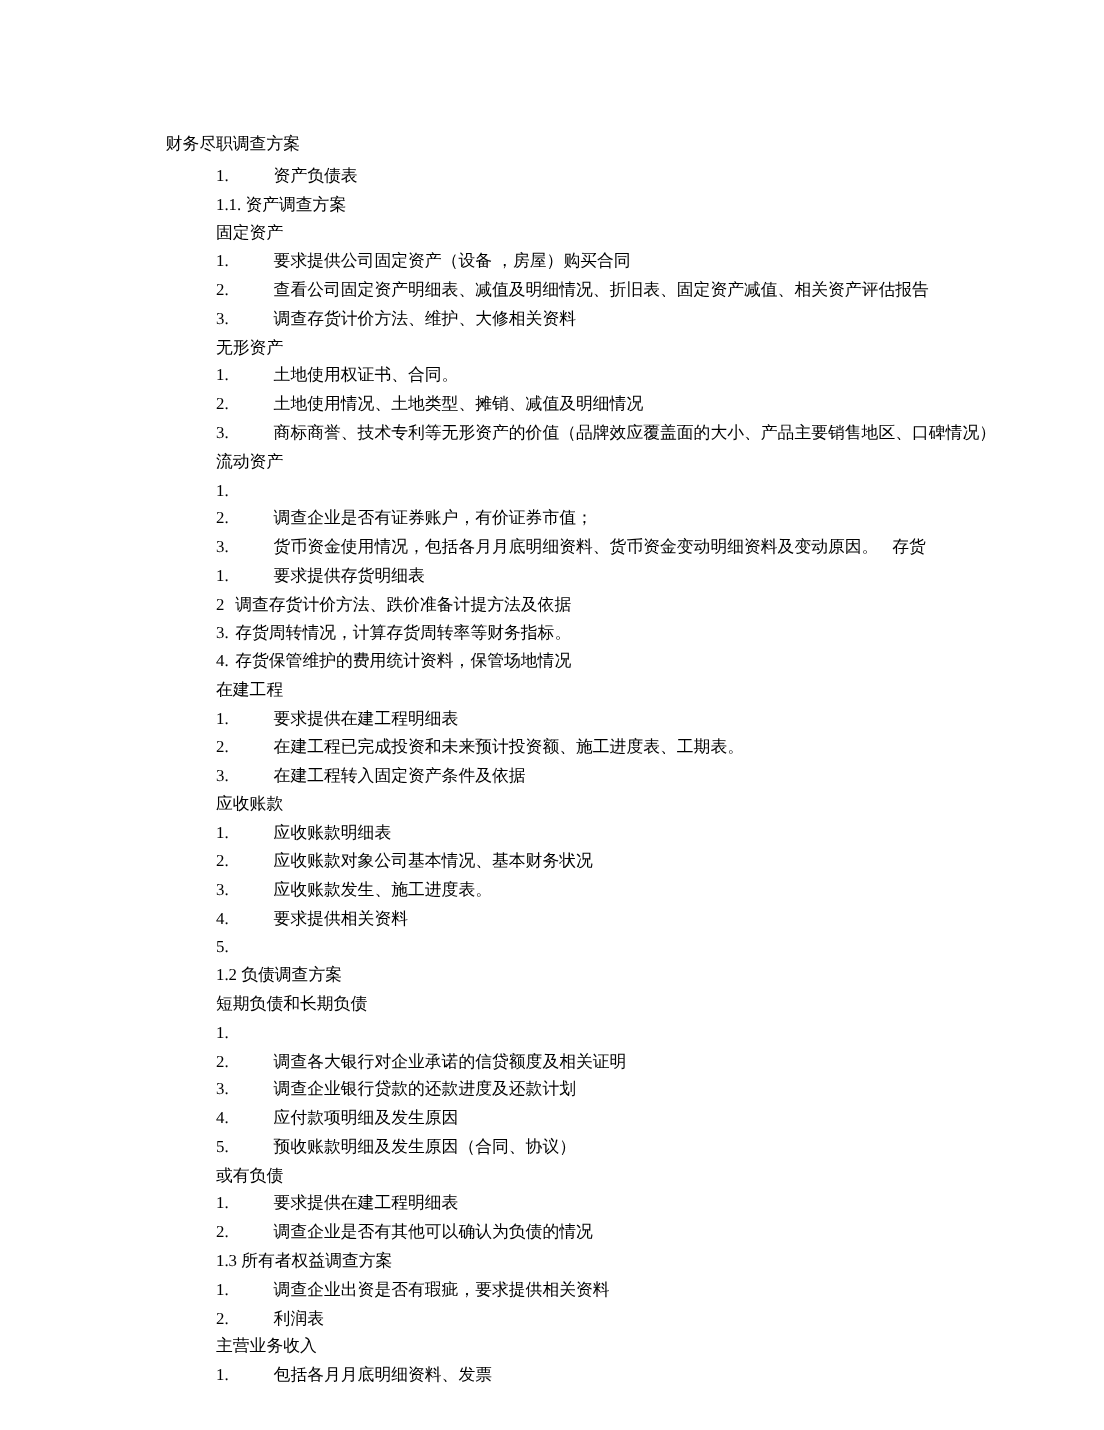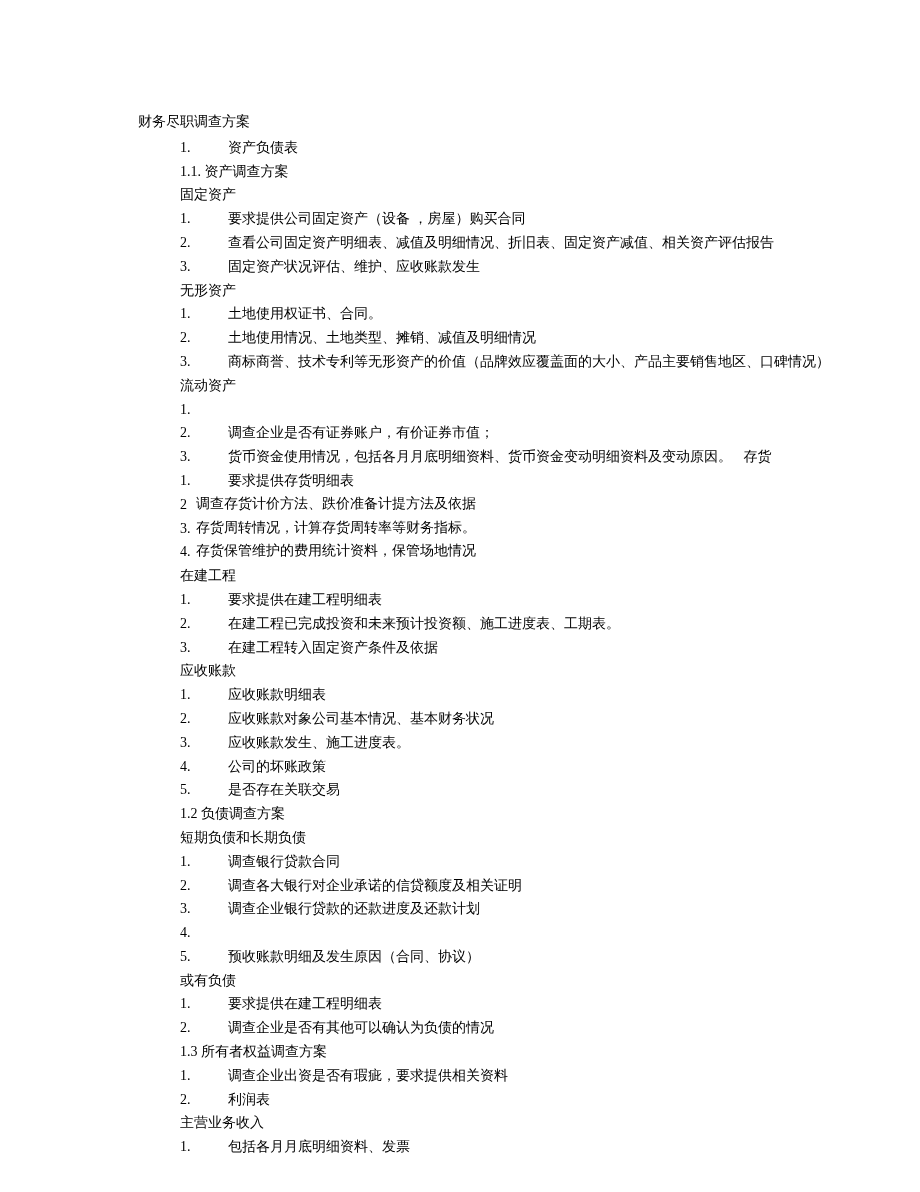--- a/index.html
+++ b/index.html
@@ -12,20 +12,21 @@
       height: 1192px;
       background: #ffffff;
       font-family: "SimSun", "宋体", serif;
       font-size: 14px;
       color: #000000;
       line-height: 1.7;
       padding: 110px 0 0 138px;
     }
     .doc-title {
       margin-bottom: 2px;
+      font-family: Liberation Mono, monospace;
     }
     .indent-1 {
       padding-left: 42px;
     }
     .numbered-item {
       display: flex;
       padding-left: 42px;
     }
     .numbered-item .num {
       min-width: 48px;
@@ -39,21 +40,20 @@
       display: flex;
       padding-left: 42px;
     }
     .numbered-item-tight .num {
       min-width: 16px;
       flex-shrink: 0;
     }
     .numbered-item-tight .content {
       flex: 1;
       padding-right: 92px;
-      font-family: Liberation Mono, monospace;
     }
     .inline-suffix {
       margin-left: 8px;
     }
   </style>
 </head>
 <body>
 
 <div class="doc-title">财务尽职调查方案</div>
 
@@ -68,21 +68,21 @@
 <div class="numbered-item">
   <span class="num">1.</span>
   <span class="content">要求提供公司固定资产（设备 ，房屋）购买合同</span>
 </div>
 <div class="numbered-item">
   <span class="num">2.</span>
   <span class="content">查看公司固定资产明细表、减值及明细情况、折旧表、固定资产减值、相关资产评估报告</span>
 </div>
 <div class="numbered-item">
   <span class="num">3.</span>
-  <span class="content">固定资产状况评估、维护、应收账款发生</span>
+  <span class="content">调查存货计价方法、维护、大修相关资料</span>
 </div>
 
 <div class="indent-1">无形资产</div>
 <div class="numbered-item">
   <span class="num">1.</span>
   <span class="content">土地使用权证书、合同。</span>
 </div>
 <div class="numbered-item">
   <span class="num">2.</span>
   <span class="content">土地使用情况、土地类型、摊销、减值及明细情况</span>
@@ -146,44 +146,43 @@
 <div class="numbered-item">
   <span class="num">2.</span>
   <span class="content">应收账款对象公司基本情况、基本财务状况</span>
 </div>
 <div class="numbered-item">
   <span class="num">3.</span>
   <span class="content">应收账款发生、施工进度表。</span>
 </div>
 <div class="numbered-item">
   <span class="num">4.</span>
-  <span class="content">公司的坏账政策</span>
+  <span class="content">要求提供相关资料</span>
 </div>
 <div class="numbered-item">
   <span class="num">5.</span>
-  <span class="content">是否存在关联交易</span>
 </div>
 
 <div class="indent-1">1.2 负债调查方案</div>
 
 <div class="indent-1">短期负债和长期负债</div>
 <div class="numbered-item">
   <span class="num">1.</span>
-  <span class="content">调查银行贷款合同</span>
 </div>
 <div class="numbered-item">
   <span class="num">2.</span>
   <span class="content">调查各大银行对企业承诺的信贷额度及相关证明</span>
 </div>
 <div class="numbered-item">
   <span class="num">3.</span>
   <span class="content">调查企业银行贷款的还款进度及还款计划</span>
 </div>
 <div class="numbered-item">
   <span class="num">4.</span>
+  <span class="content">应付款项明细及发生原因</span>
 </div>
 <div class="numbered-item">
   <span class="num">5.</span>
   <span class="content">预收账款明细及发生原因（合同、协议）</span>
 </div>
 
 <div class="indent-1">或有负债</div>
 <div class="numbered-item">
   <span class="num">1.</span>
   <span class="content">要求提供在建工程明细表</span>

